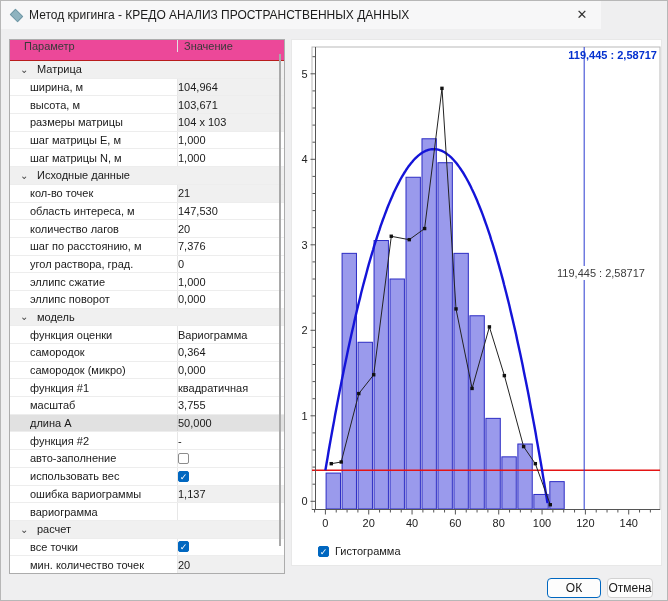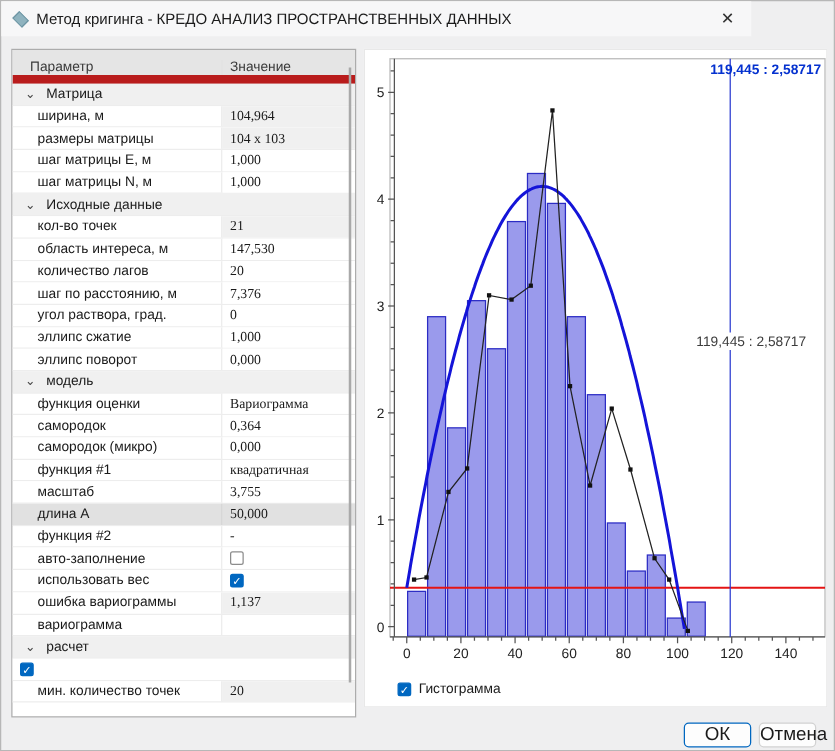--- a/index.html
+++ b/index.html
@@ -9,48 +9,48 @@
   
   .titlebar{position:absolute;left:0;top:0;width:600px;height:28px;background:#f7f7f8;}
   .title-icon{position:absolute;left:10px;top:9px;width:9px;height:9px;background:#8fb3bf;
       transform:rotate(45deg) scale(1,.72);border:1px solid #6d95a3;}
   .title-text{position:absolute;left:28px;top:7px;font-size:12px;color:#1b1b1b;white-space:nowrap;}
   .close-btn{position:absolute;right:6px;top:4px;width:26px;height:20px;text-align:center;
       line-height:20px;font-size:13px;color:#333;cursor:pointer;}
   
   .param-panel{position:absolute;left:8px;top:38px;width:276px;height:535px;background:#fff;
       border:1px solid #acacac;box-sizing:border-box;overflow:hidden;}
-  .thead{display:flex;height:20px;font-size:11px;color:#3a3a3a;background:#e5e5e5;
-      border-bottom:7px solid #b91c1c;align-items:flex-end;}
+  .thead{display:flex;height:20px;font-size:11px;color:#3a3a3a;background:#ec4899;
+      border-bottom:1px solid #b91c1c;align-items:flex-start;}
   .thead .h1{width:168px;padding-left:14px;box-sizing:border-box;border-right:1px solid #e2e2e2;}
   .thead .h2{flex:1;padding-left:6px;}
   .prow{display:flex;height:17.7px;font-size:11px;color:#1a1a1a;background:#fff;
       border-bottom:1px solid #ededed;box-sizing:border-box;align-items:stretch;}
   .prow .lbl{width:168px;box-sizing:border-box;display:flex;align-items:center;
       padding-left:20px;border-right:1px solid #e7e7e7;white-space:nowrap;overflow:hidden;}
-  .prow .val{flex:1;display:flex;align-items:center;padding-left:6px;white-space:nowrap;overflow:hidden;font-family:Liberation Serif, serif;}
+  .prow .val{flex:1;display:flex;align-items:center;white-space:nowrap;overflow:hidden;}
   .prow.group .lbl{padding-left:10px;border-right:none;}
   .prow.group{background:#f0f0f0;}
   .prow.selected{background:#e1e1e1;}
   .prow.selected .lbl{border-right-color:#d3d3d3;}
   .chev{display:inline-block;width:17px;color:#444;font-size:10px;}
   .val.vg{background:#f0f0f0;}
   .val.vw{background:#fff;}
   .cb{width:11px;height:11px;border-radius:2px;box-sizing:border-box;font-size:9px;
       line-height:10px;text-align:center;}
   .cb.on{background:#0067c0;border:1px solid #0067c0;color:#fff;}
   .cb.off{background:#fff;border:1px solid #8c8c8c;}
   .scrollthumb{position:absolute;left:269px;top:14px;width:2px;height:492px;background:#a9a9a9;}
   
   .chart-panel{position:absolute;left:290px;top:38px;width:371px;height:527px;background:#fff;
       border:1px solid #e8e8e8;box-sizing:border-box;}
   .legend-row{position:absolute;left:26px;top:505px;display:flex;align-items:center;gap:6px;
       font-size:11px;color:#1a1a1a;}
   
-  .btn{position:absolute;height:20px;box-sizing:border-box;background:#fdfdfd;font-size:15px;
+  .btn{position:absolute;height:20px;box-sizing:border-box;background:#fdfdfd;font-size:12px;
       color:#1a1a1a;text-align:center;line-height:18px;border-radius:4px;cursor:pointer;}
   .btn-ok{left:546px;top:577px;width:54px;border:1px solid #0067c0;}
   .btn-cancel{left:606px;top:577px;width:46px;border:1px solid #d2d2d2;}
 </style>
 </head>
 <body>
 
 <div class="titlebar">
   <div class="title-icon"></div>
   <div class="title-text">Метод кригинга - КРЕДО АНАЛИЗ ПРОСТРАНСТВЕННЫХ ДАННЫХ</div>
@@ -65,20 +65,24 @@
   <div id="rows">
       <div class="prow group">
         <span class="lbl"><span class="chev">⌄</span>Матрица</span>
         <span class="val"></span>
       </div>
       <div class="prow">
         <span class="lbl">ширина, м</span>
         <span class="val vg">104,964</span>
       </div>
       <div class="prow">
+        <span class="lbl">высота, м</span>
+        <span class="val vg">103,671</span>
+      </div>
+      <div class="prow">
         <span class="lbl">размеры матрицы</span>
         <span class="val vg">104 x 103</span>
       </div>
       <div class="prow">
         <span class="lbl">шаг матрицы E, м</span>
         <span class="val vw">1,000</span>
       </div>
       <div class="prow">
         <span class="lbl">шаг матрицы N, м</span>
         <span class="val vw">1,000</span>
@@ -165,20 +169,21 @@
       </div>
       <div class="prow">
         <span class="lbl">вариограмма</span>
         <span class="val vw"></span>
       </div>
       <div class="prow group">
         <span class="lbl"><span class="chev">⌄</span>расчет</span>
         <span class="val"></span>
       </div>
       <div class="prow">
+        <span class="lbl">все точки</span>
         <span class="val vw">
           <span class="cb on">✓</span>
         </span>
       </div>
       <div class="prow">
         <span class="lbl">мин. количество точек</span>
         <span class="val vg">20</span>
       </div>
     </div>
   <div class="scrollthumb"></div>

